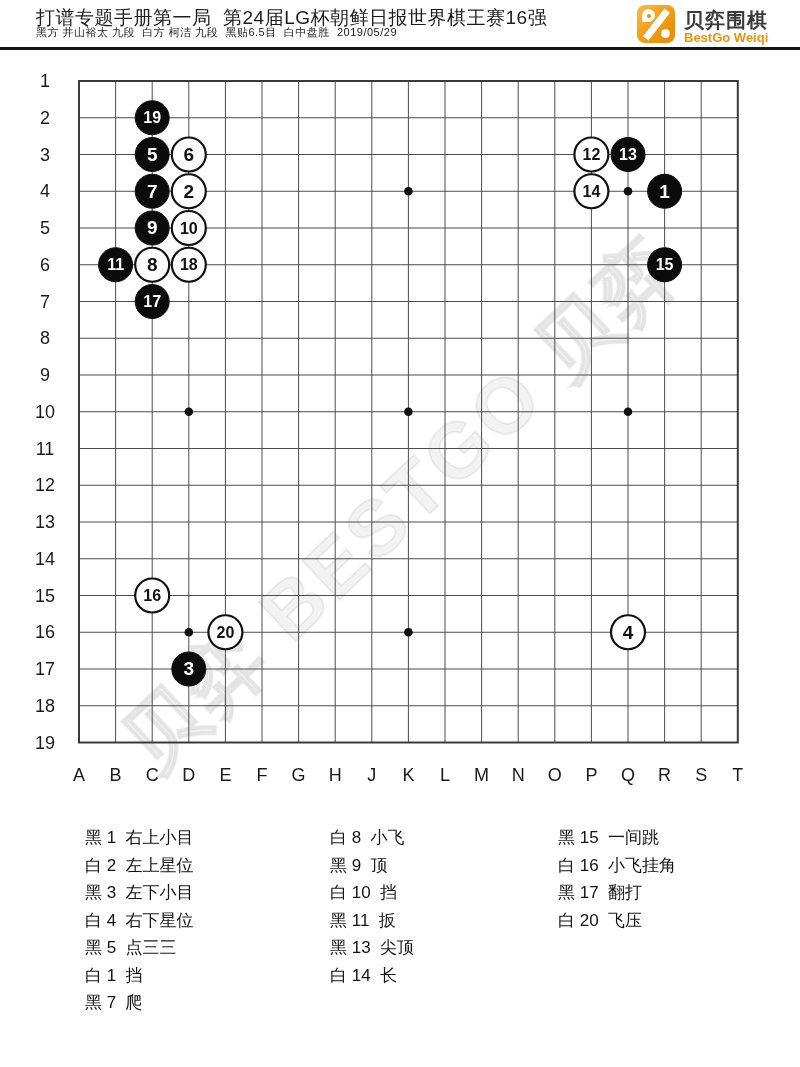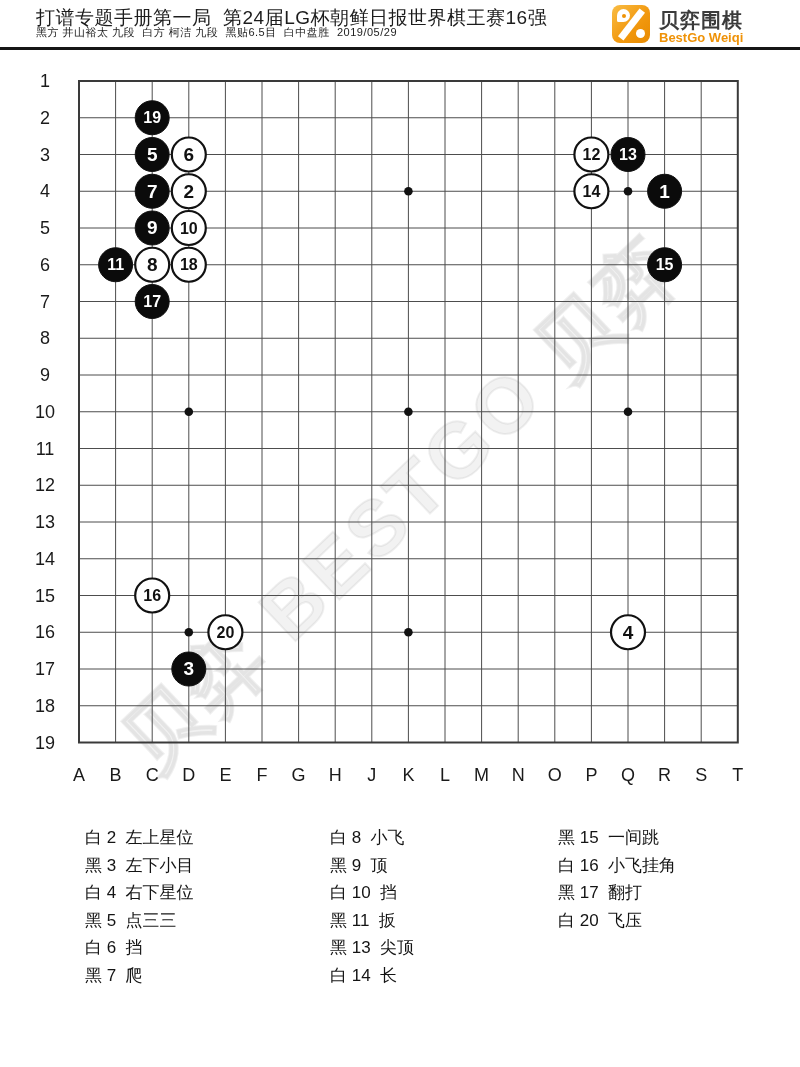--- a/index.html
+++ b/index.html
@@ -7,21 +7,21 @@
     position:relative;
     width:800px;height:1067px;
     margin:0 auto;
     background:#ffffff;
     font-family:"Liberation Sans","DejaVu Sans",sans-serif;
     overflow:hidden;
   }
   
   .hdr-line1{position:absolute;left:36px;top:5px;font-size:19px;color:#1c1c1c;font-weight:500;letter-spacing:.5px;white-space:pre;}
   .hdr-line2{position:absolute;left:36px;top:25px;font-size:11px;color:#1c1c1c;font-weight:500;letter-spacing:.5px;white-space:pre;}
-  .logo{position:absolute;left:612px;top:4px;width:150px;height:42px;}
+  .logo{position:absolute;left:637px;top:4px;width:150px;height:42px;}
   .logo-icon{position:absolute;left:0;top:1px;width:38px;height:38px;border-radius:8px;
     background:linear-gradient(135deg,#f9bd45 0%,#f2990f 55%,#e88a00 100%);}
   .logo-icon .wm1{position:absolute;left:5px;top:4px;width:13px;height:13px;background:#fff;border-radius:50% 50% 50% 12%;}
   .logo-icon .wm1d{position:absolute;left:10px;top:9px;width:4px;height:4px;background:#ef9306;border-radius:50%;}
   .logo-icon .wstripe{position:absolute;left:16px;top:2px;width:7px;height:35px;background:#fff;transform:rotate(38deg);}
   .logo-icon .wm2{position:absolute;left:24px;top:24px;width:9px;height:9px;background:#fff;border-radius:50%;}
   .logo-cn{position:absolute;left:47px;top:3px;font-size:20px;font-weight:bold;color:#3b3b3b;letter-spacing:1px;white-space:nowrap;}
   .logo-en{position:absolute;left:47px;top:26px;font-size:13px;font-weight:bold;color:#ef9207;white-space:nowrap;}
   .divider{position:absolute;left:0;top:47px;width:800px;height:3px;background:#161616;}
   
@@ -226,25 +226,26 @@
         <text x="152.2" y="123.35" text-anchor="middle" font-size="16" font-weight="600" fill="#ffffff" font-family="&quot;Liberation Sans&quot;,&quot;DejaVu Sans&quot;,sans-serif">19</text>
       </g>
       <g>
         <circle cx="225.4" cy="632.25" r="17" fill="#ffffff" stroke="#111" stroke-width="2.2"></circle>
         <text x="225.4" y="637.85" text-anchor="middle" font-size="16" font-weight="600" fill="#111111" font-family="&quot;Liberation Sans&quot;,&quot;DejaVu Sans&quot;,sans-serif">20</text>
       </g>
     </svg>
 
   <div class="moves" id="moves">
       <div class="move-col">
+        <div class="move-line">黑 1  右上小目</div>
         <div class="move-line">白 2  左上星位</div>
         <div class="move-line">黑 3  左下小目</div>
         <div class="move-line">白 4  右下星位</div>
         <div class="move-line">黑 5  点三三</div>
-        <div class="move-line">白 6  挡</div>
+        <div class="move-line">白 1  挡</div>
         <div class="move-line">黑 7  爬</div>
       </div>
       <div class="move-col">
         <div class="move-line">白 8  小飞</div>
         <div class="move-line">黑 9  顶</div>
         <div class="move-line">白 10  挡</div>
         <div class="move-line">黑 11  扳</div>
         <div class="move-line">黑 13  尖顶</div>
         <div class="move-line">白 14  长</div>
       </div>

